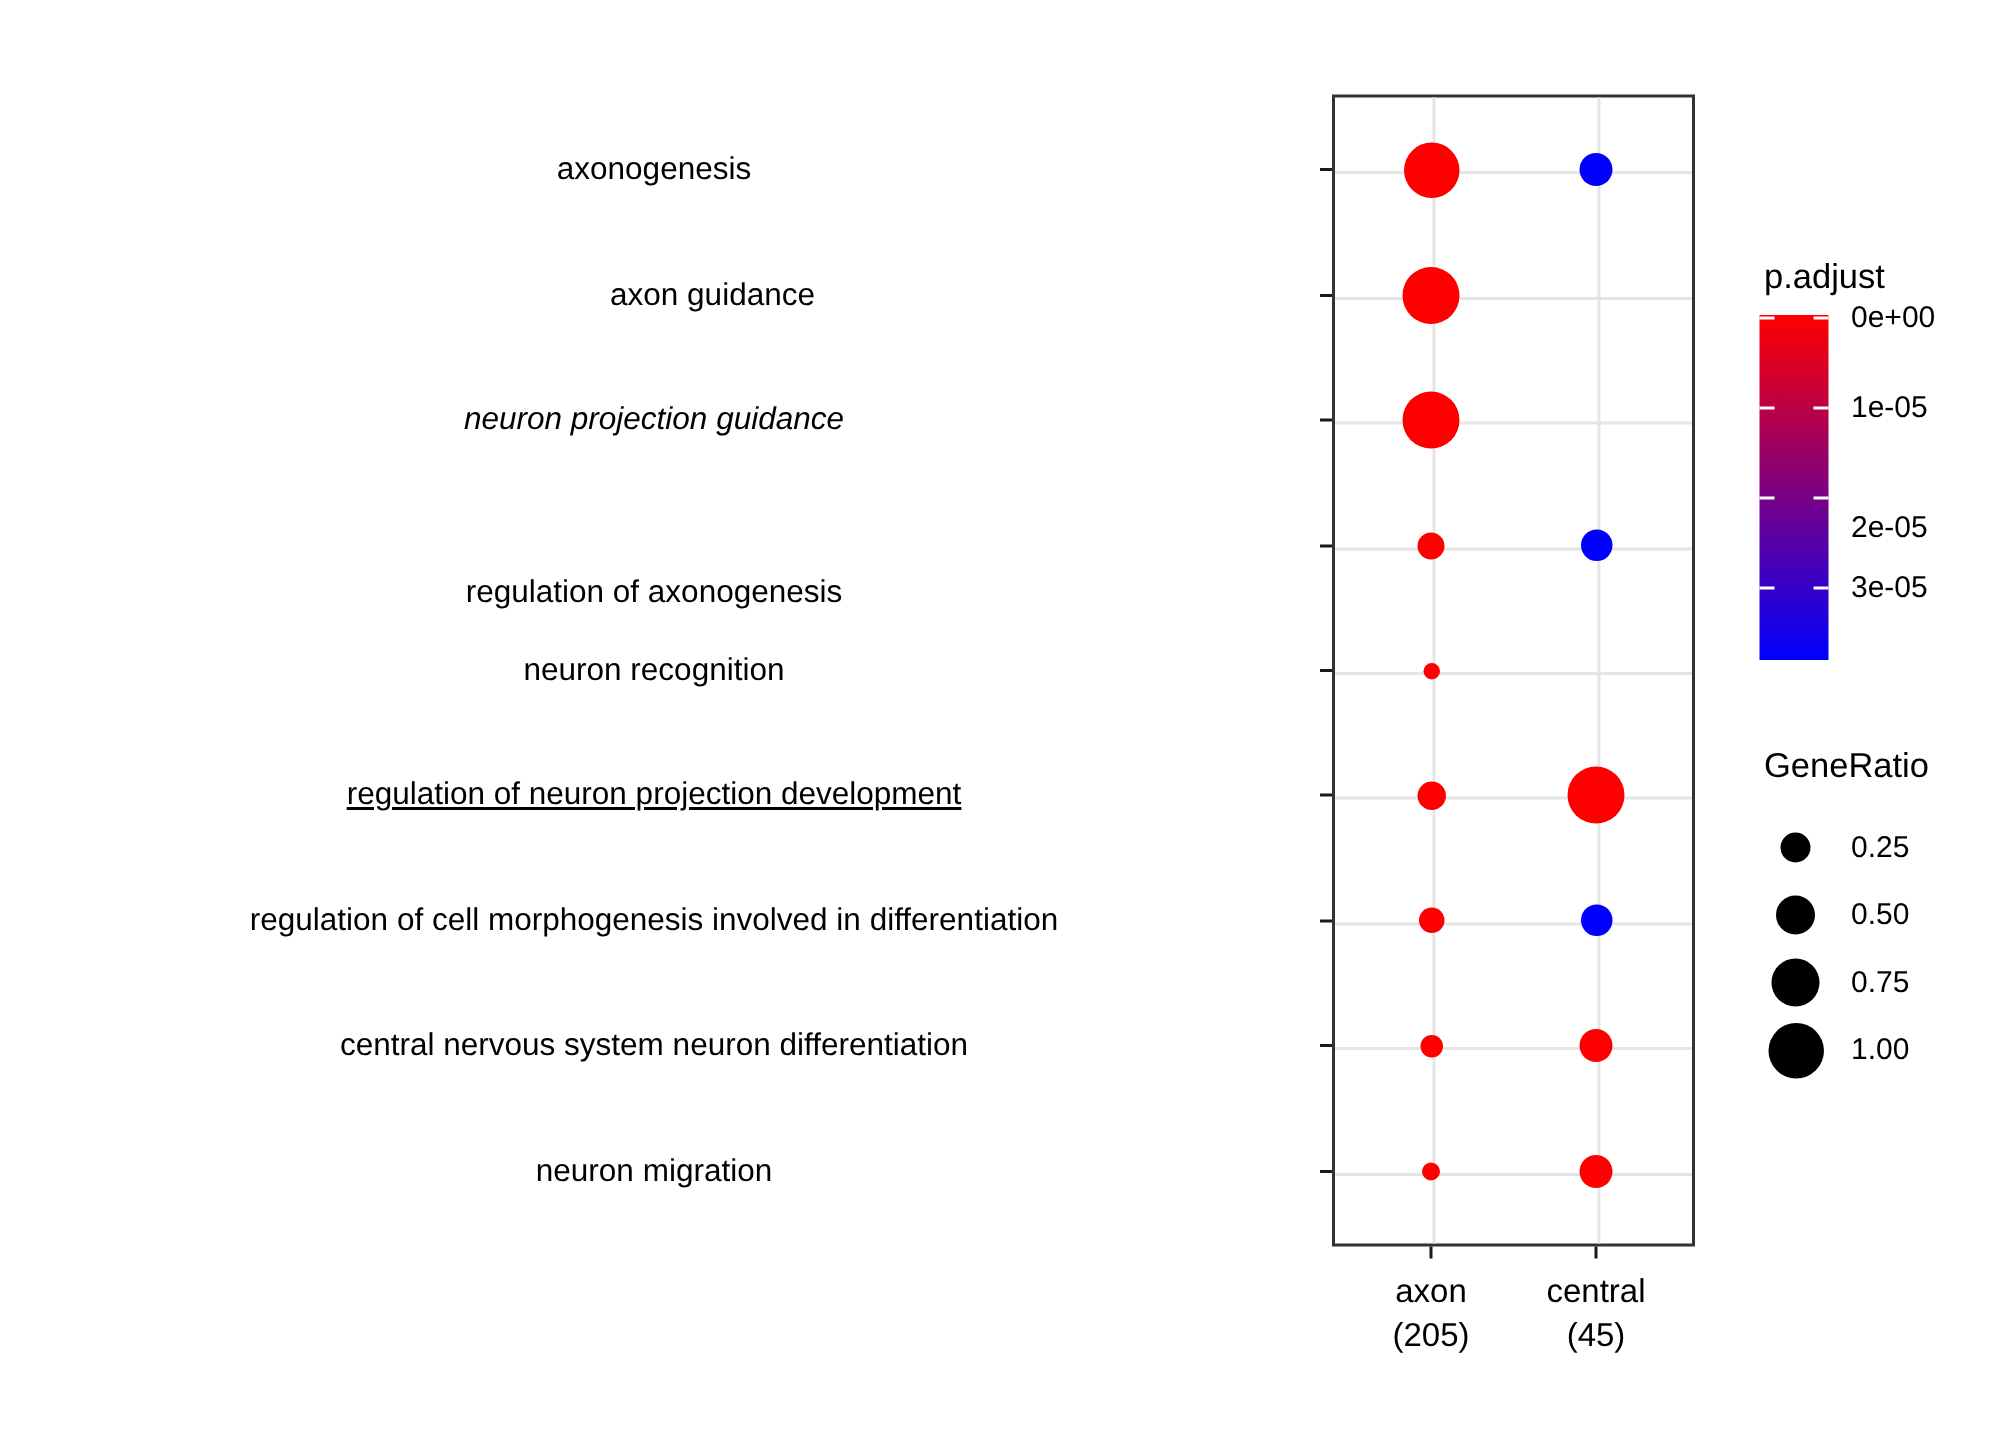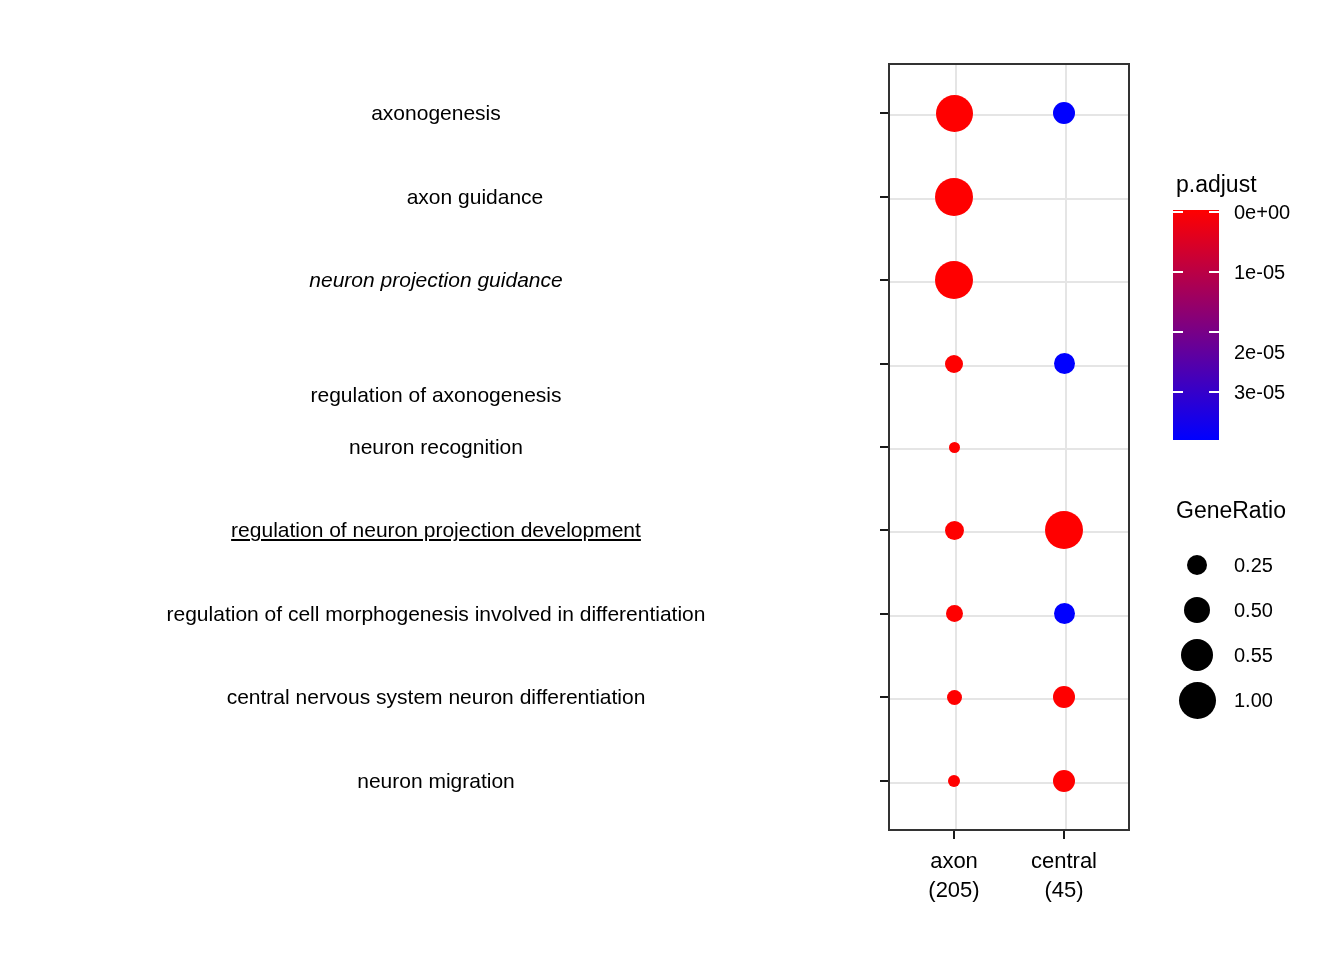--- a/index.html
+++ b/index.html
@@ -88,21 +88,21 @@
       <div class="cb-notch" style="left: 1209px; top: 391px; width: 10px;"></div>
     </div>
 
   <div id="legendGeneRatio">
     <div class="legend-title" id="grTitle" style="left: 1176px; top: 497px;">GeneRatio</div>
   <div class="gr-dot" style="height: 20px; width: 20px; left: 1187px; top: 555px; background: rgb(0, 0, 0);"></div>
       <div class="gr-label" style="left: 1234px; top: 552px;">0.25</div>
       <div class="gr-dot" style="height: 26px; width: 26px; left: 1184px; top: 597px; background: rgb(0, 0, 0);"></div>
       <div class="gr-label" style="left: 1234px; top: 597px;">0.50</div>
       <div class="gr-dot" style="height: 32px; width: 32px; left: 1181px; top: 639px; background: rgb(0, 0, 0);"></div>
-      <div class="gr-label" style="left: 1234px; top: 642px;">0.55</div>
+      <div class="gr-label" style="left: 1234px; top: 642px;">0.75</div>
       <div class="gr-dot" style="height: 37px; width: 37px; left: 1178.5px; top: 681.5px; background: rgb(0, 0, 0);"></div>
       <div class="gr-label" style="left: 1234px; top: 687px;">1.00</div>
     </div>
 <div class="dot" style="height: 37px; width: 37px; left: 935.5px; top: 94.587px; background: rgb(255, 0, 0);"></div>
     <div class="dot" style="height: 22px; width: 22px; left: 1053px; top: 102.087px; background: rgb(0, 0, 255);"></div>
     <div class="dot" style="height: 38px; width: 38px; left: 935px; top: 177.565px; background: rgb(255, 0, 0);"></div>
     <div class="dot" style="height: 38px; width: 38px; left: 935px; top: 261.043px; background: rgb(255, 0, 0);"></div>
     <div class="dot" style="height: 18px; width: 18px; left: 945px; top: 354.522px; background: rgb(255, 0, 0);"></div>
     <div class="dot" style="height: 21px; width: 21px; left: 1053.5px; top: 353.022px; background: rgb(0, 0, 255);"></div>
     <div class="dot" style="height: 11px; width: 11px; left: 948.5px; top: 441.5px; background: rgb(255, 0, 0);"></div>

